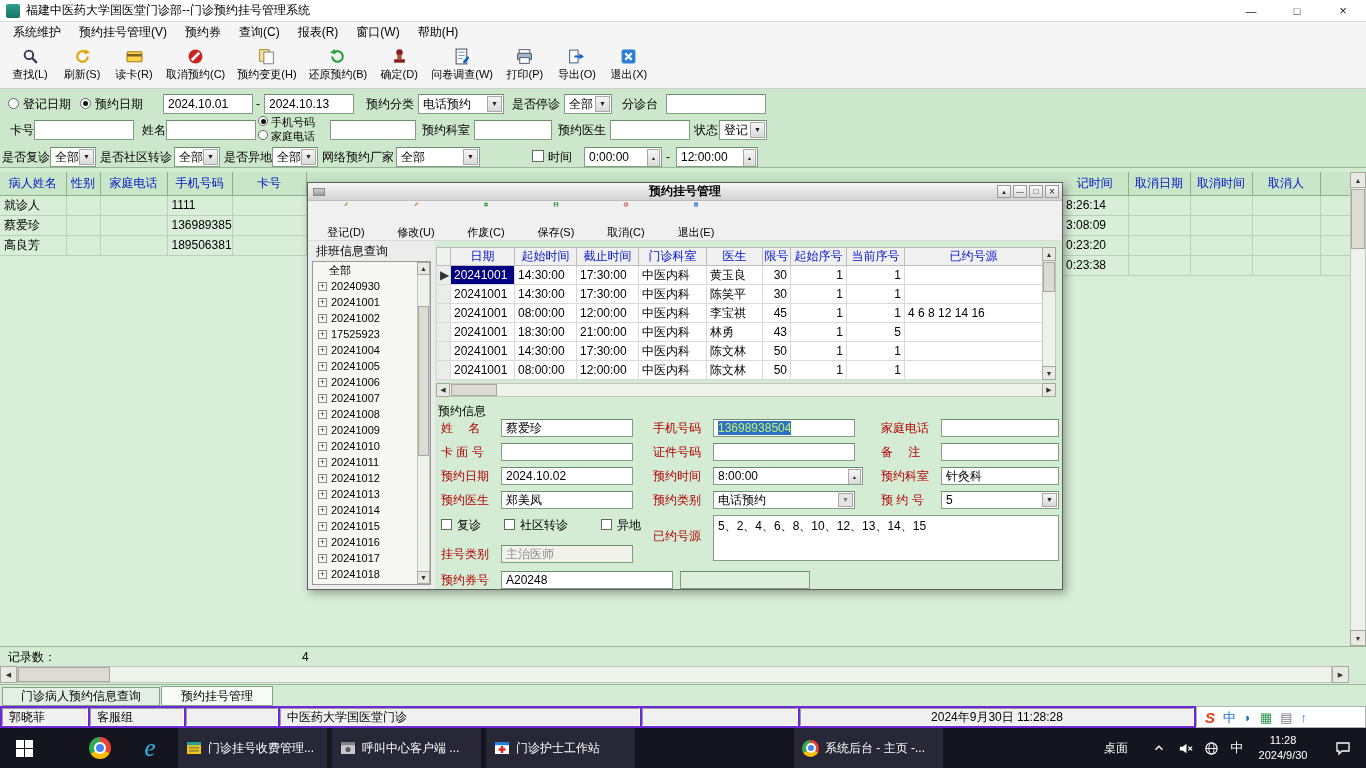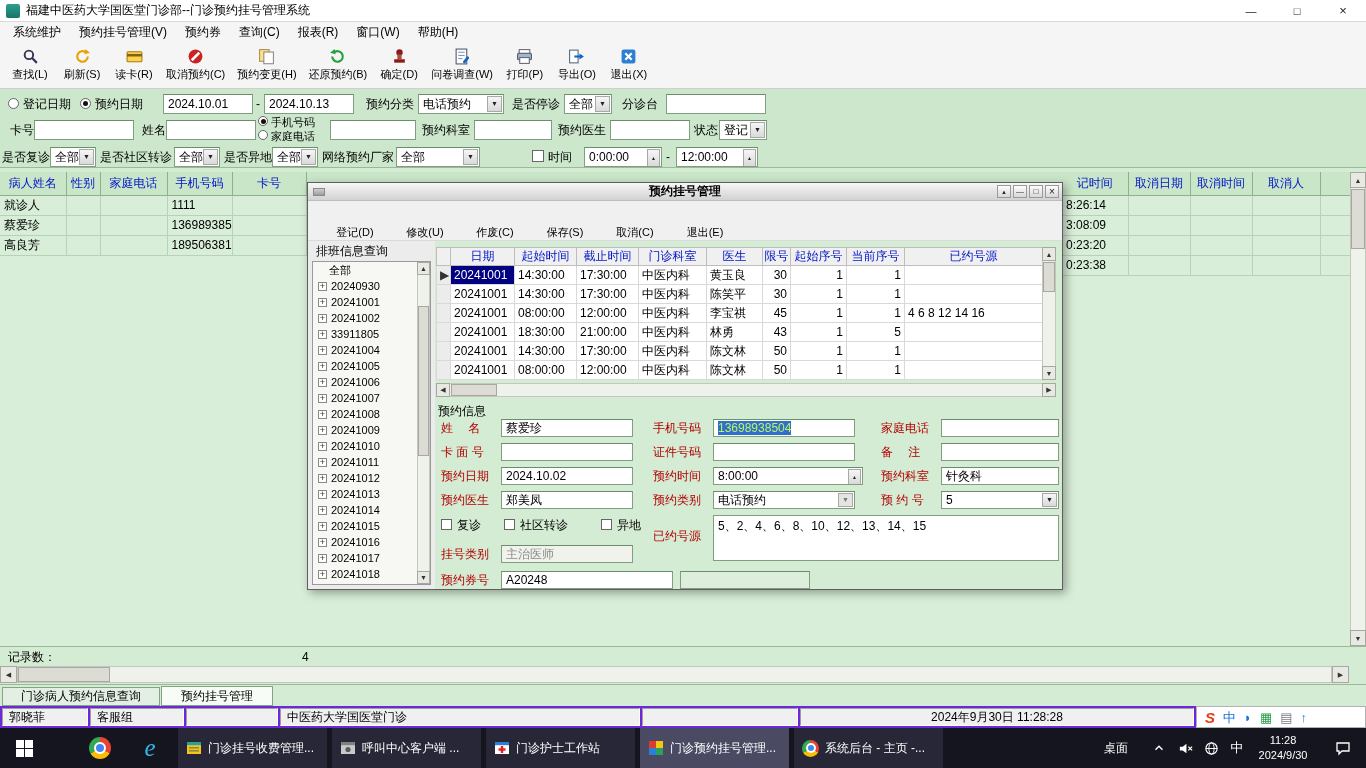--- a/index.html
+++ b/index.html
@@ -65,21 +65,21 @@
 .chrome.small::after{inset:3.5px;border-width:2px}
 .tray{position:absolute;top:0;height:40px;display:flex;align-items:center;justify-content:center;color:#fff}
 
 #dialog{position:absolute;left:307px;top:182px;width:756px;height:408px;background:#d4ebd4;border:1px solid #5f5f5f;box-shadow:3px 3px 9px rgba(0,0,0,.35);z-index:50}
 #dlgtitle{position:absolute;left:0;top:0;right:0;height:18px;background:linear-gradient(#f7f7f7,#d2d2d2);border-bottom:1px solid #bdbdbd;display:flex;align-items:center}
 #dlgtitle .t{position:absolute;left:0;right:0;text-align:center;font-weight:bold;font-size:12px}
 #dlgsysicon{width:12px;height:8px;margin-left:5px;background:linear-gradient(#cfcfcf,#9d9d9d);border:1px solid #8a8a8a;z-index:1}
 #dlgtitle .btns{margin-left:auto;display:flex;gap:2px;padding-right:3px;z-index:1}
 .dwbtn{width:14px;height:13px;background:linear-gradient(#fdfdfd,#d8d8d8);border:1px solid #9a9a9a;font-size:8px;display:flex;align-items:center;justify-content:center;color:#222}
 #dlgtoolbar{position:absolute;left:0;top:18px;right:0;height:40px;background:#f0f0f0;border-bottom:1px solid #dadada;display:flex;align-items:center;gap:18px;padding-left:12px}
-.dbtn{width:52px;height:38px;display:flex;flex-direction:row;align-items:flex-end;justify-content:center;gap:18px;font-size:11px;white-space:nowrap}
+.dbtn{width:52px;height:38px;display:flex;flex-direction:column;align-items:center;justify-content:center;gap:18px;font-size:11px;white-space:nowrap}
 .dbtn svg{width:16px;height:16px}
 #dlgleft{position:absolute;left:0;top:58px;bottom:0;width:127px;background:#ececec}
 #tree{position:absolute;left:4px;top:20px;width:119px;height:324px;background:#f7f7f3;border:1px solid #9a9a9a;overflow:hidden}
 .titem{height:16px;display:flex;align-items:center;gap:4px;padding-left:5px;font-size:11px;white-space:nowrap}
 .texp{flex:0 0 auto;width:9px;height:9px;border:1px solid #888;background:#fff;font-size:9px;line-height:7px;text-align:center;color:#333}
 table.sched{position:absolute;left:128px;top:64px;border-collapse:collapse;table-layout:fixed;background:#fff}
 .sched th{height:17px;background:#f0f0f0;color:#0014c8;font-weight:normal;border:1px solid #bdbdbd;font-size:12px;white-space:nowrap;overflow:hidden}
 .sched td{height:19px;border:1px solid #d9d9d9;font-size:12px;padding:0 3px;white-space:nowrap;overflow:hidden}
 .sched .num{text-align:right}
 .selcell{background:#000080;color:#fff}
@@ -455,21 +455,21 @@
         <div class="titem">
             <span class="texp">+</span>
             <span>20241001</span>
           </div>
         <div class="titem">
             <span class="texp">+</span>
             <span>20241002</span>
           </div>
         <div class="titem">
             <span class="texp">+</span>
-            <span>33911805</span>
+            <span>17525923</span>
           </div>
         <div class="titem">
             <span class="texp">+</span>
             <span>20241004</span>
           </div>
         <div class="titem">
             <span class="texp">+</span>
             <span>20241005</span>
           </div>
         <div class="titem">
@@ -726,29 +726,20 @@
     </div>
     <div class="tkapp" style="left:486px">
       <svg width="16" height="16" viewBox="0 0 16 16">
           <rect x="1" y="2" width="14" height="12" fill="#fff"></rect>
           <rect x="1" y="2" width="14" height="3.2" fill="#2c7fd4"></rect>
           <rect x="6.8" y="6" width="2.4" height="7" fill="#d22"></rect>
           <rect x="4.5" y="8.3" width="7" height="2.4" fill="#d22"></rect>
         </svg>
       <span>门诊护士工作站</span>
     </div>
-    <div class="tkapp active" style="left:640px">
-      <svg width="16" height="16" viewBox="0 0 16 16">
-          <rect x="1" y="1" width="7" height="7" fill="#e03a2a"></rect>
-          <rect x="8" y="1" width="7" height="7" fill="#f5c518"></rect>
-          <rect x="1" y="8" width="7" height="7" fill="#2c7fd4"></rect>
-          <rect x="8" y="8" width="7" height="7" fill="#2aa15a"></rect>
-        </svg>
-      <span>门诊预约挂号管理...</span>
-    </div>
     <div class="tkapp" style="left:794px">
       <span class="chrome small"></span>
       <span>系统后台 - 主页 -...</span>
     </div>
 
     <div class="tray" style="left:1096px;width:40px;font-size:12px">桌面</div>
     <div class="tray" style="left:1148px;width:22px">
       <svg width="14" height="14" viewBox="0 0 16 16">
           <path d="M4 10 L8 6 L12 10" fill="none" stroke="#fff" stroke-width="1.6"></path>
         </svg>

